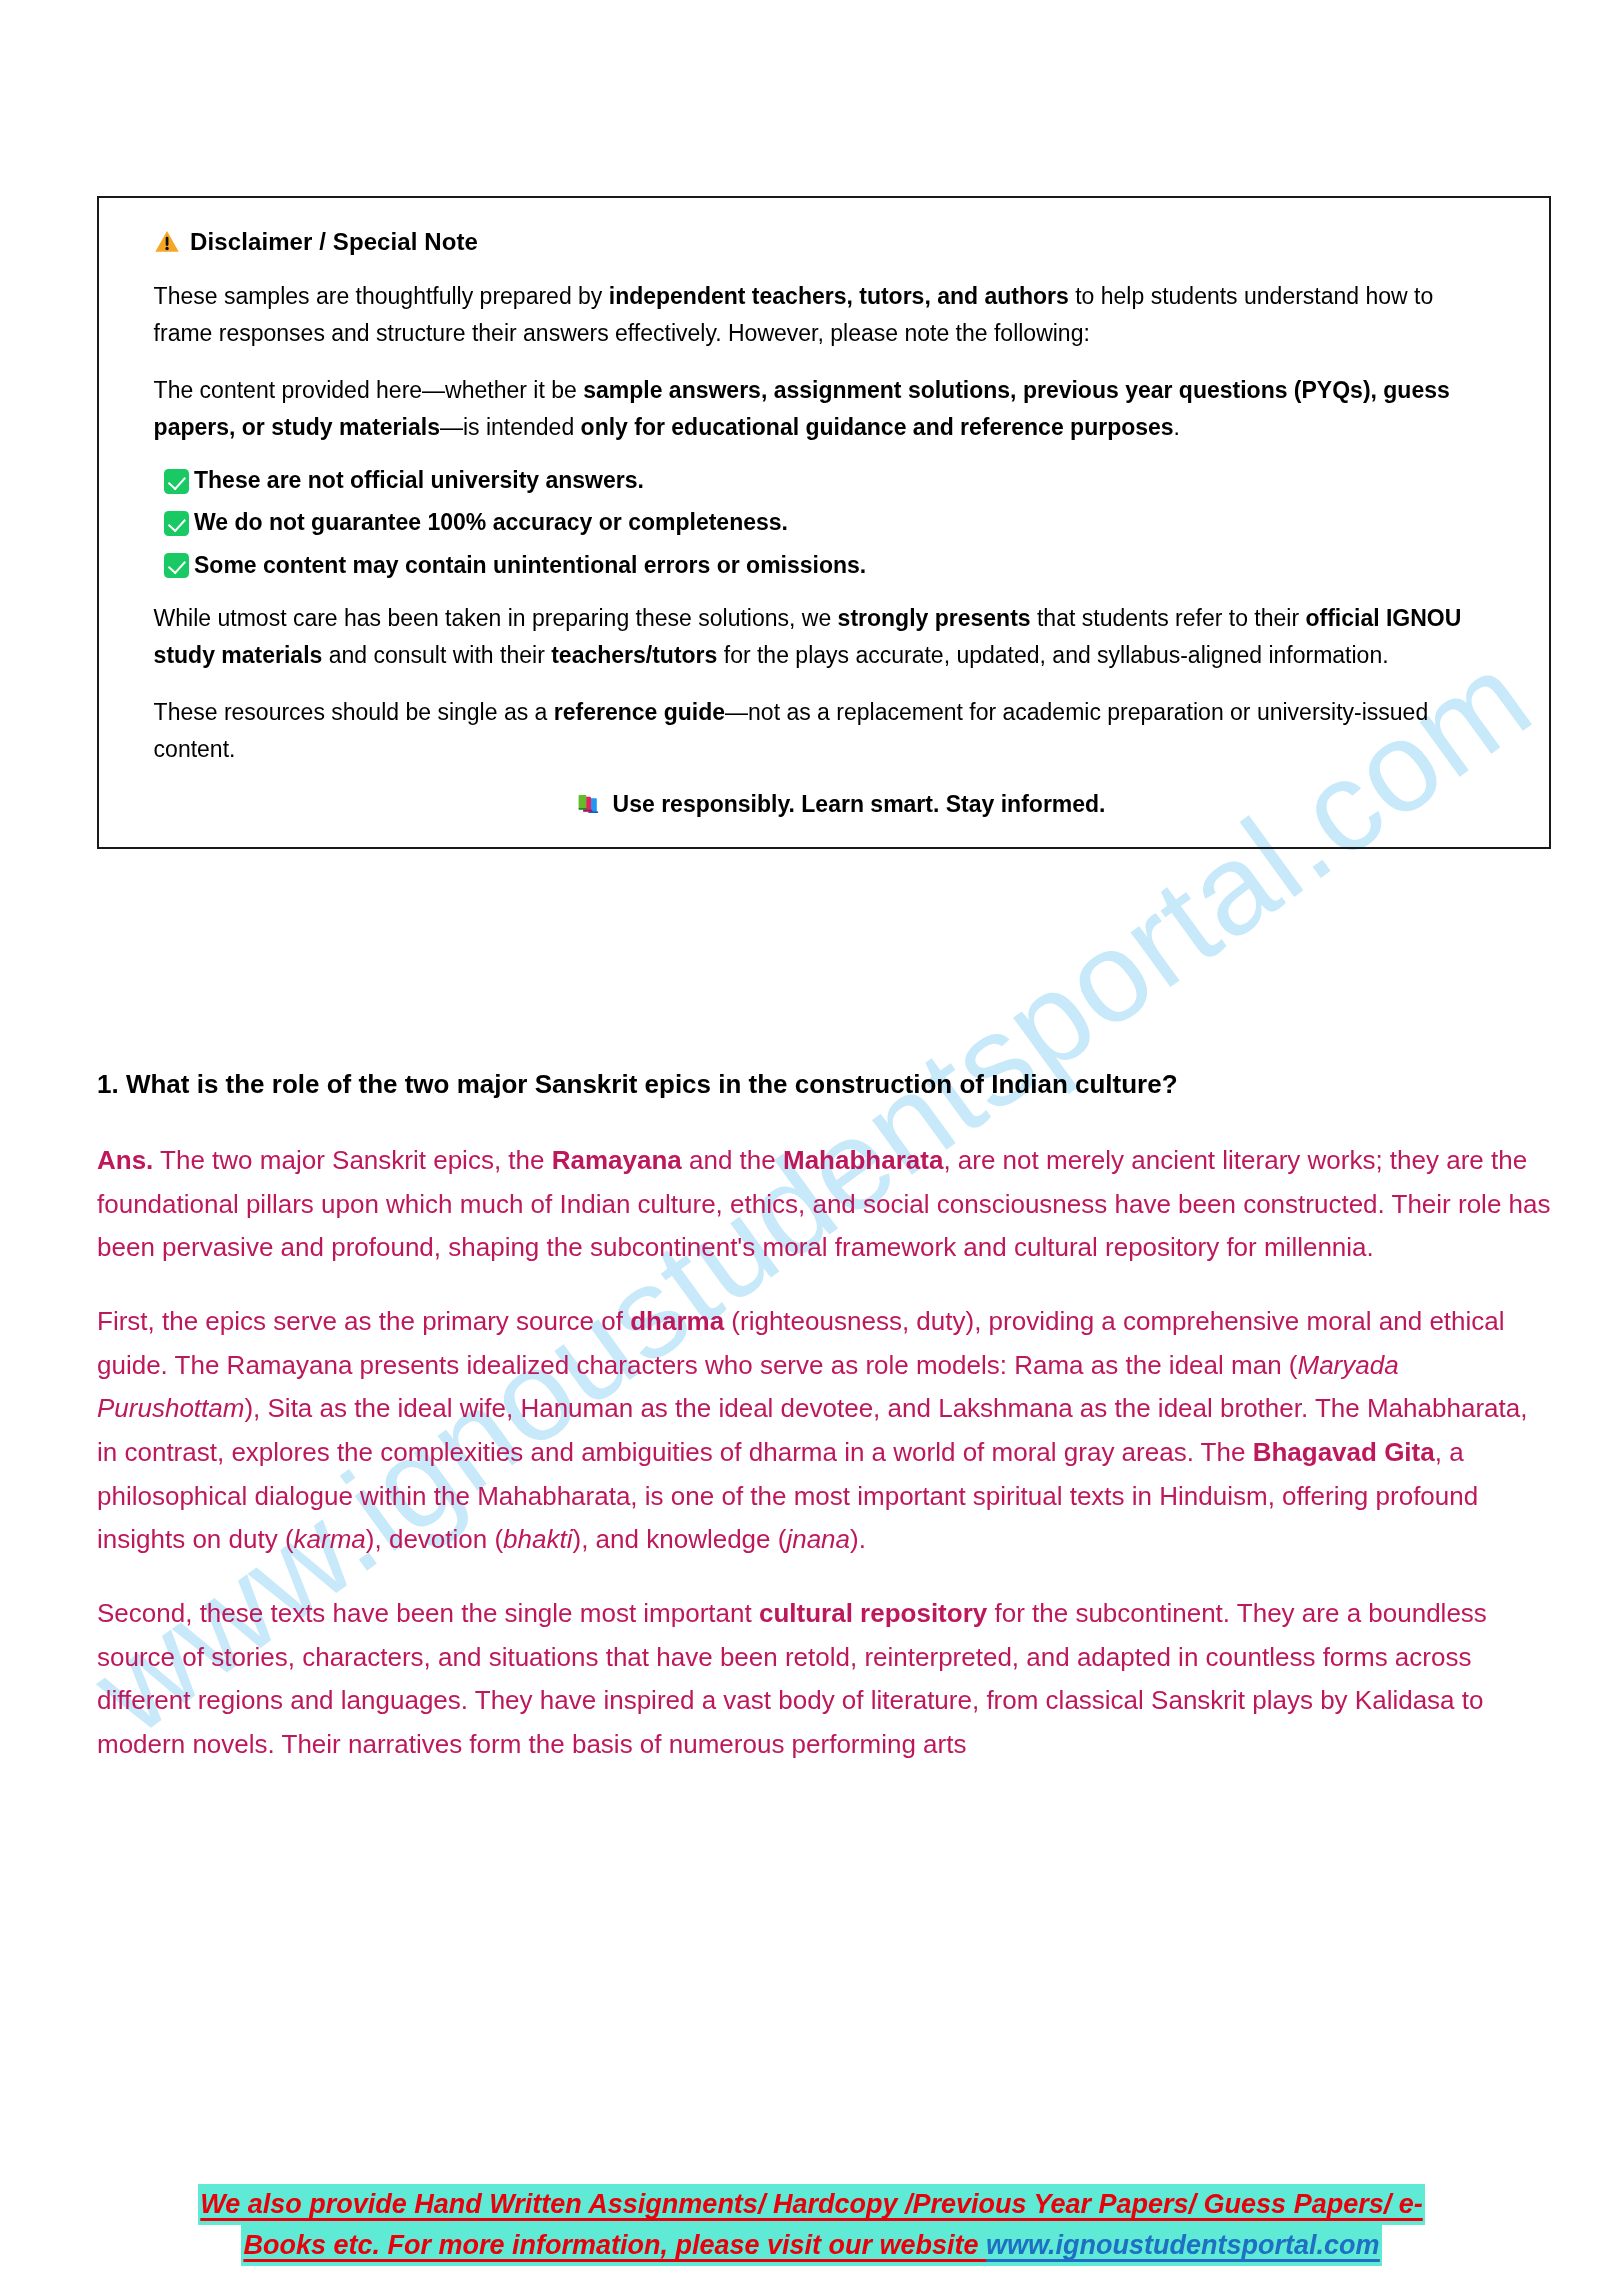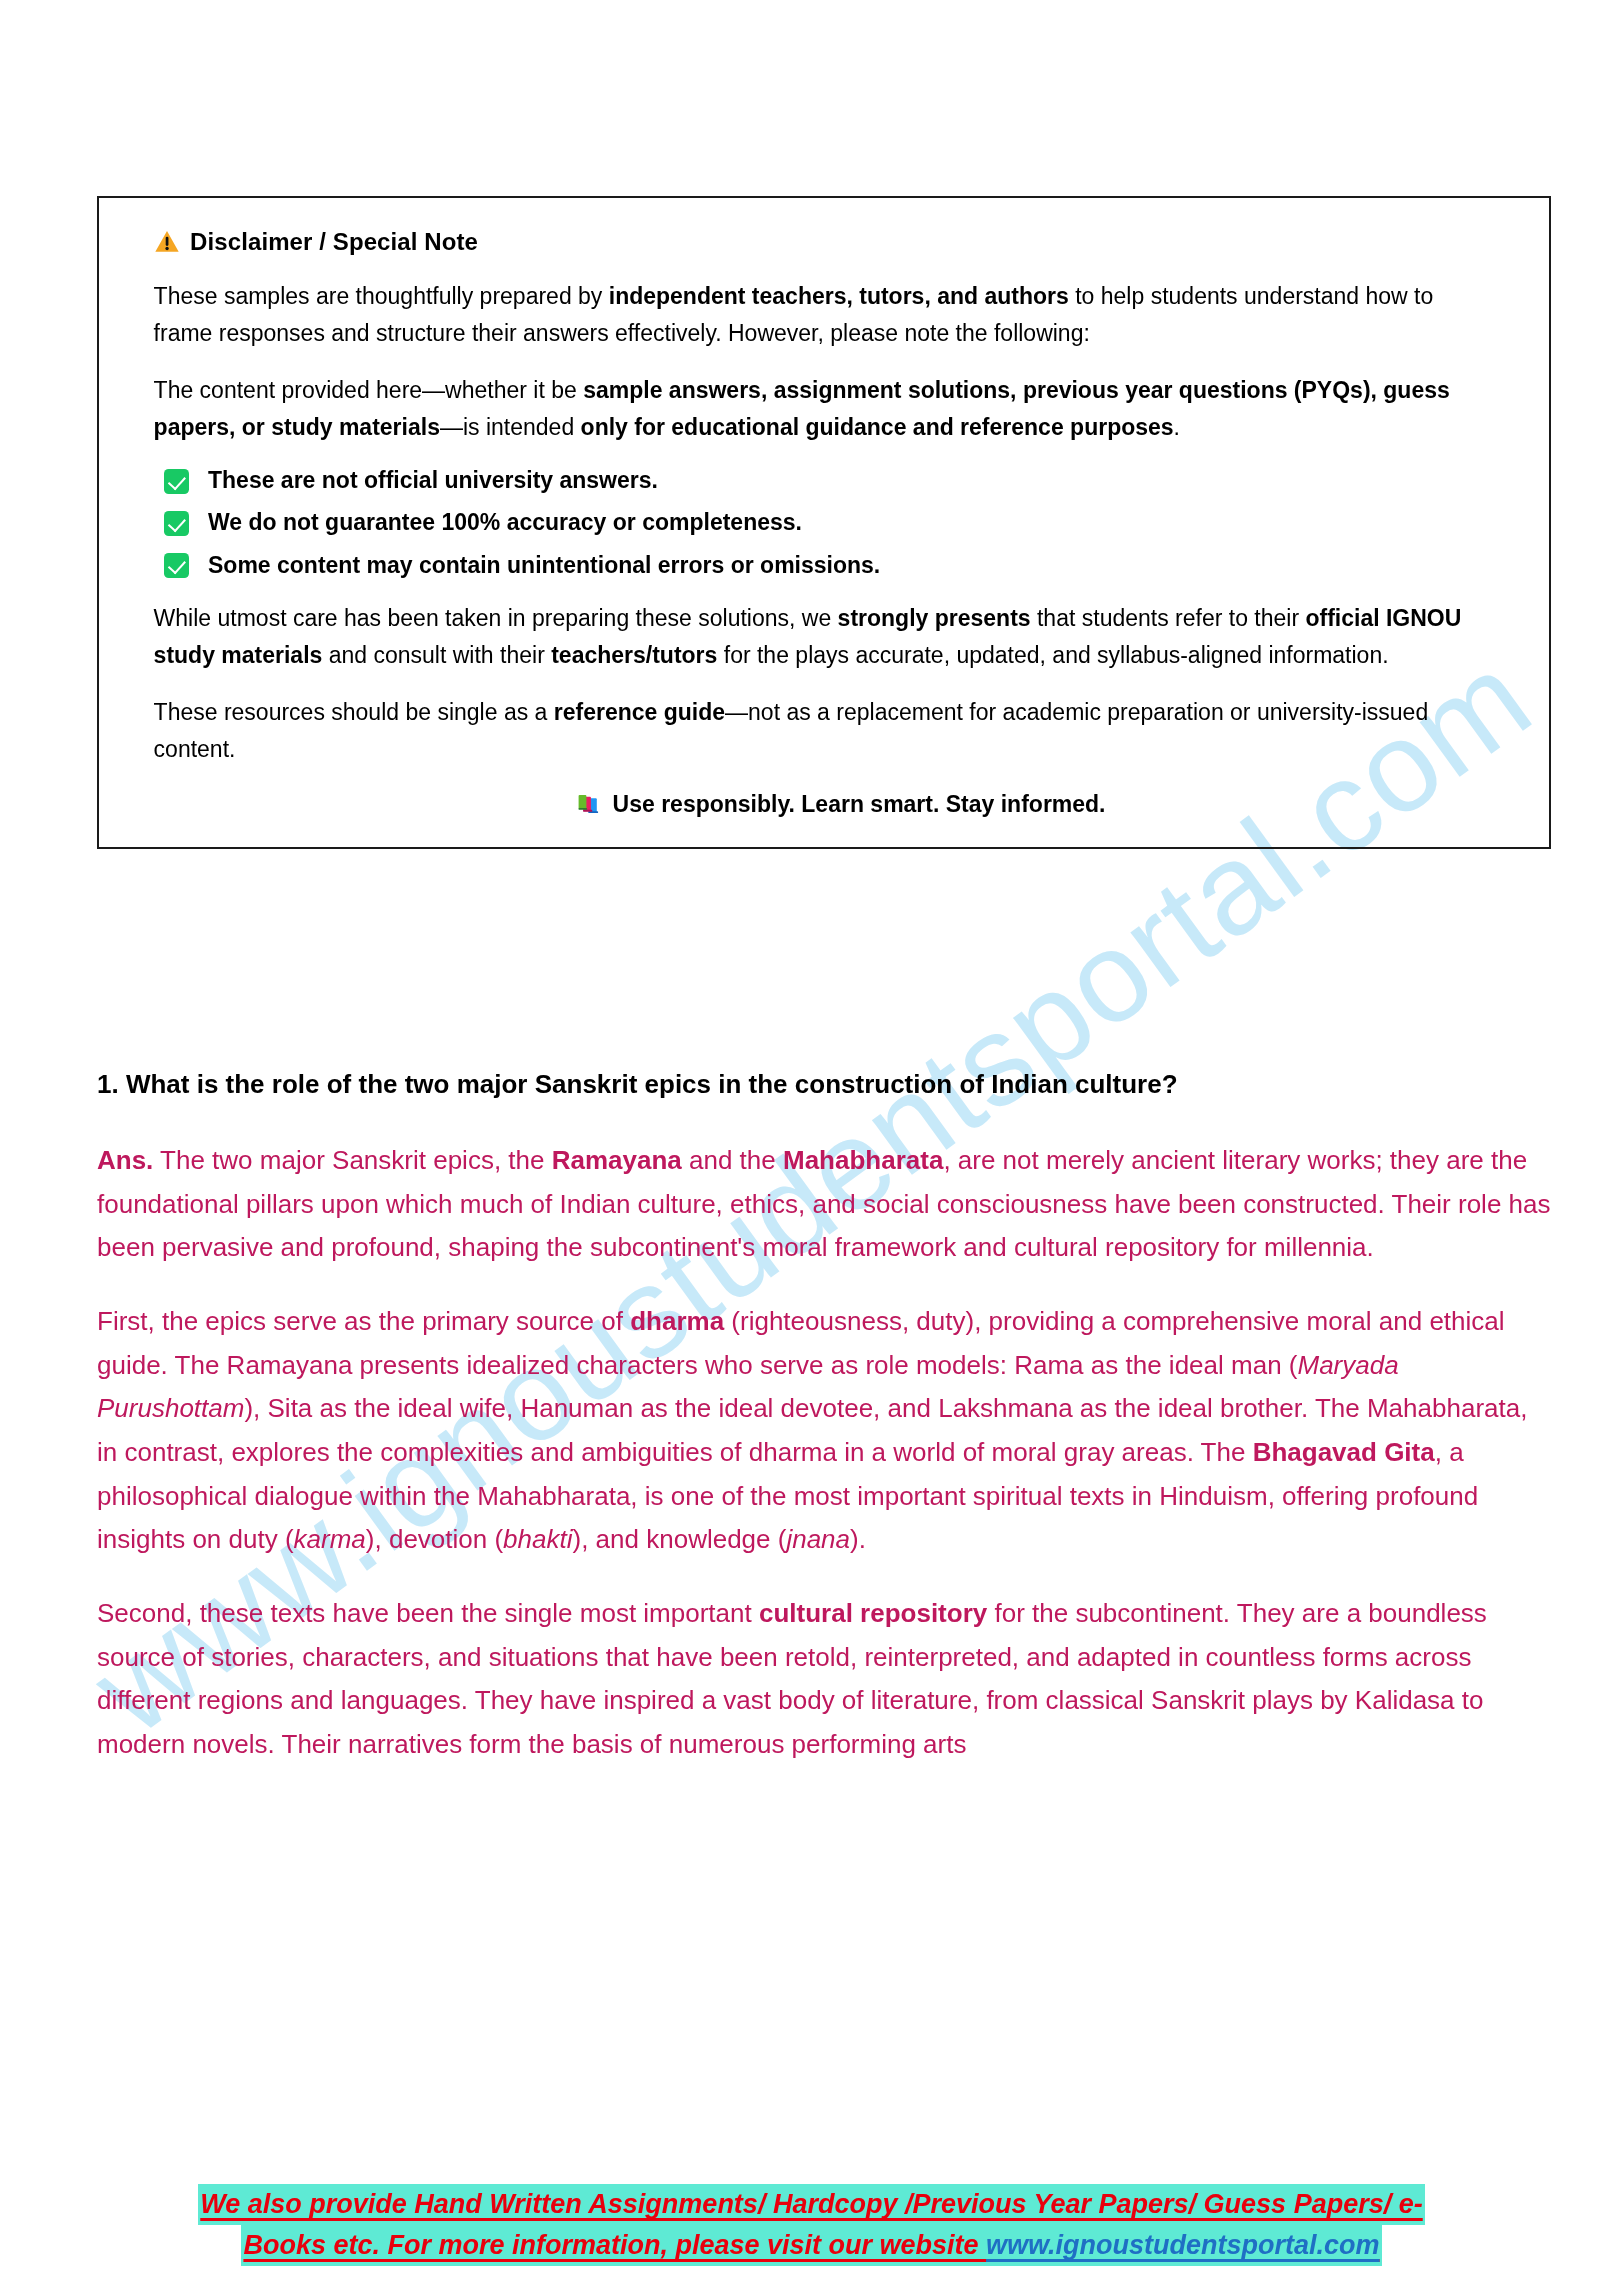--- a/index.html
+++ b/index.html
@@ -80,21 +80,21 @@
   .disc-p b { font-weight: 700; }
 
   .check-list {
     margin: 0 0 19.6px 34px;
     padding: 0;
     list-style: none;
   }
   .check-list li {
     display: flex;
     align-items: flex-start;
-    gap: 19px;
+    gap: 5px;
     font-size: 23px;
     font-weight: 700;
     color: #000000;
     margin-bottom: 12.4px;
     line-height: 1.3;
   }
   .check-box {
     flex: 0 0 25px;
     width: 25px;
     height: 25px;

